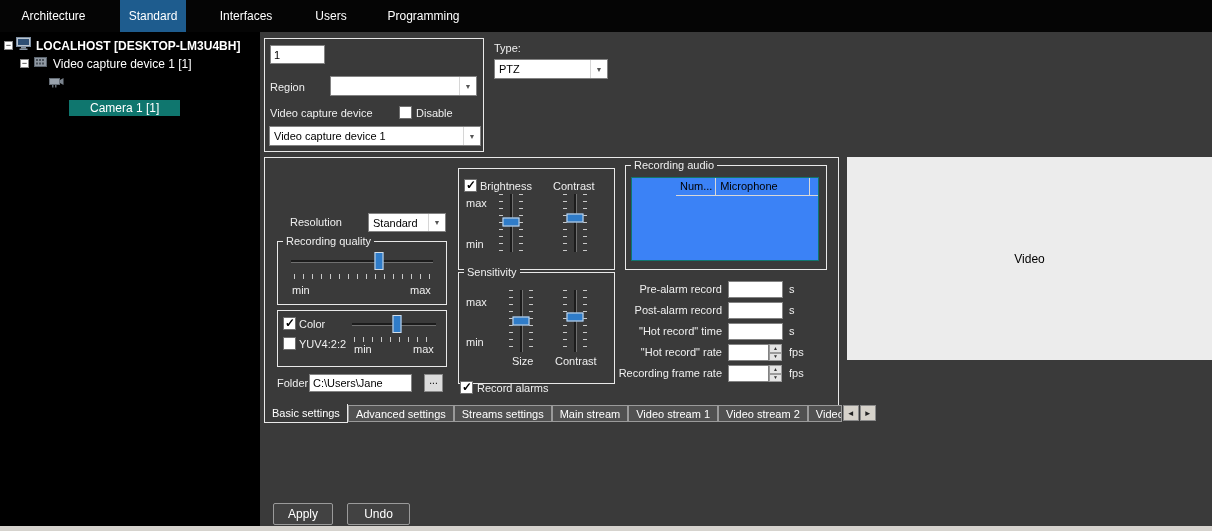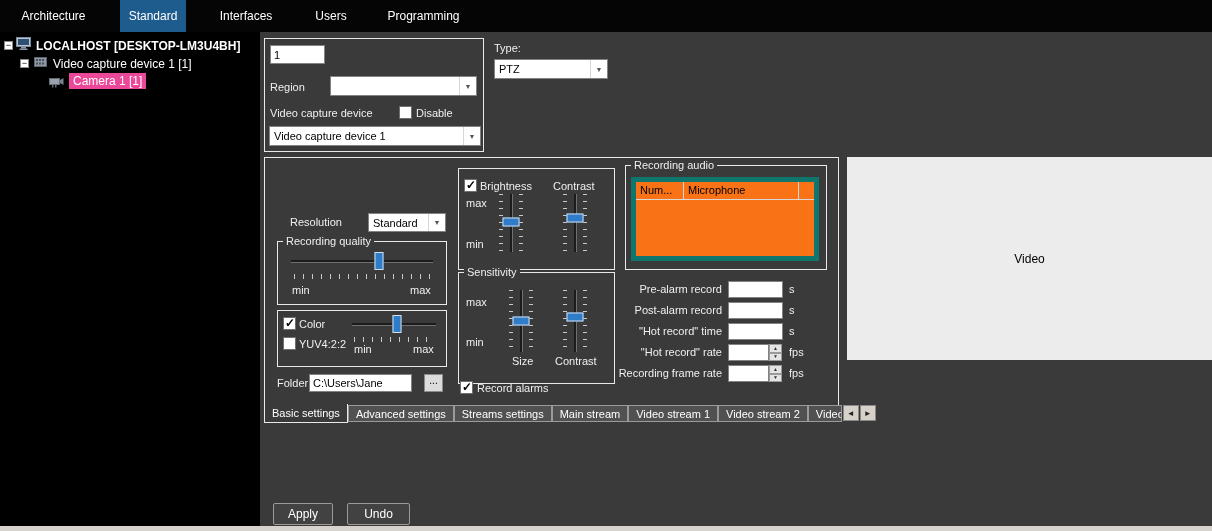--- a/index.html
+++ b/index.html
@@ -6,21 +6,21 @@
   #screen{position:relative;width:1212px;height:531px;background:#3a3a3a;
     font-family:"Liberation Sans",sans-serif;overflow:hidden;color:#efefef;}
   
   .topbar{position:absolute;left:0;top:0;width:1212px;height:32px;background:#050505;}
   .nav-tab{position:absolute;top:0;height:32px;line-height:32px;font-size:12px;color:#fff;text-align:center;cursor:default;}
   .nav-tab.active{background:#1e5c8e;}
   
   .tree-panel{position:absolute;left:0;top:32px;width:260px;height:494px;background:#000;}
   .tree-label{position:absolute;font-size:12px;color:#fff;white-space:nowrap;}
   .tree-label.bold{font-weight:bold;}
-  .tree-sel{background:#ec4899;padding:1px 4px;}
+  .tree-sel{background:#0f766e;padding:1px 21px;margin-top:27px;}
   .expander{position:absolute;width:9px;height:9px;background:#fff;border:1px solid #8a8a8a;color:#000;
     font-size:9px;line-height:7px;text-align:center;box-sizing:border-box;}
   .ticon{position:absolute;}
   
   .lbl{position:absolute;font-size:11px;color:#efefef;white-space:nowrap;}
   .lbl.right{text-align:right;}
   .inp{position:absolute;background:#fff;border:1px solid #828282;box-sizing:border-box;
     font-size:11px;color:#000;padding:0 3px;font-family:"Liberation Sans",sans-serif;outline:none;}
   .sel{position:absolute;background:#fff;border:1px solid #828282;box-sizing:border-box;display:flex;align-items:center;cursor:default;}
   .sel-val{flex:1;font-size:11px;color:#000;padding-left:4px;white-space:nowrap;overflow:hidden;}
@@ -40,21 +40,21 @@
   .vtrack{position:absolute;top:0;bottom:0;left:50%;width:2px;margin-left:-1px;background:#1c1c1c;border-right:1px solid #707070;}
   .vticks{position:absolute;top:0;bottom:0;width:4px;background:repeating-linear-gradient(180deg,#c9c9c9 0 1px,transparent 1px 7px);}
   .vticks.l{left:1px;} .vticks.r{right:1px;}
   .vthumb{position:absolute;left:50%;width:17px;height:9px;background:#2f7cc9;border:1px solid #d5dde5;
     box-sizing:border-box;top:var(--pos,50%);transform:translate(-50%,-50%);}
   
   .spin{position:absolute;display:flex;flex-direction:column;}
   .spin-btn{flex:1;background:#e4e4e4;border:1px solid #9a9a9a;color:#333;font-size:5px;
     display:flex;align-items:center;justify-content:center;line-height:1;box-sizing:border-box;}
   
-  .audio-table{position:absolute;background:#f97316;border:5px solid #0f766e;box-sizing:border-box;}
+  .audio-table{position:absolute;background:#3b82f6;border:1px solid #0f766e;box-sizing:border-box;padding-left:44px;}
   .audio-head{display:flex;height:17px;border-bottom:1px solid #d8d8d8;}
   .audio-col{font-size:11px;color:#000;padding:2px 4px;border-right:1px solid #d8d8d8;box-sizing:border-box;white-space:nowrap;overflow:hidden;}
   
   .tabstrip{position:absolute;left:264px;top:404px;display:flex;align-items:flex-start;}
   .btab{height:17px;line-height:16px;font-size:11px;color:#fff;padding:0 7px;background:#515151;
     border:1px solid #9a9a9a;box-sizing:border-box;margin-top:1px;white-space:nowrap;cursor:default;}
   .btab.active{background:#3a3a3a;border-color:#e9e9e9;border-top:none;margin-top:0;height:19px;line-height:18px;}
   .btab.clip{width:34px;overflow:hidden;padding-right:0;}
   .tab-scroll{width:16px;height:16px;margin:1px 0 0 1px;background:#d6d2ca;border:1px solid #8a8a8a;
     color:#222;font-size:8px;display:flex;align-items:center;justify-content:center;box-sizing:border-box;cursor:default;}

